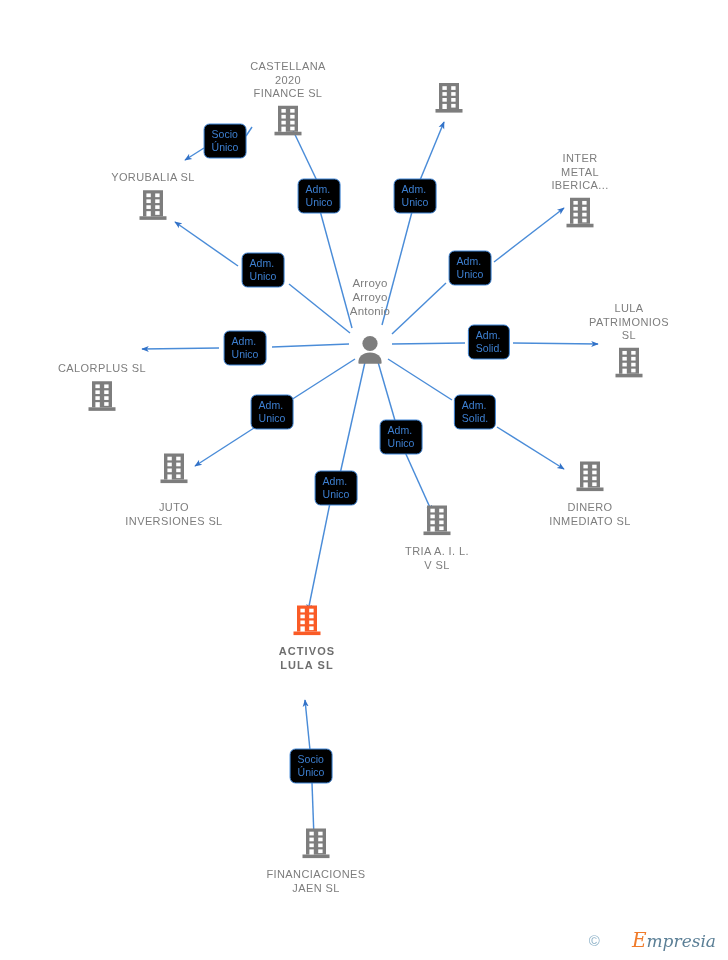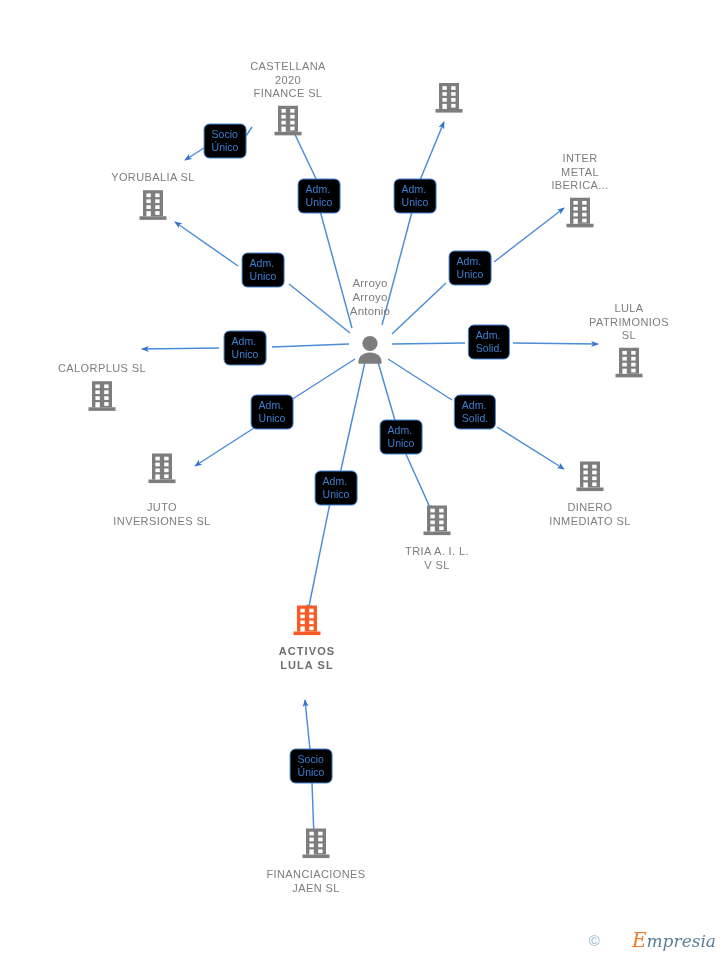--- a/index.html
+++ b/index.html
@@ -204,21 +204,21 @@
     <rect x="8.4" y="10.1" width="4.4" height="3.7"></rect>
     <rect x="17.2" y="10.1" width="4.4" height="3.7"></rect>
     <rect x="8.4" y="16" width="4.4" height="3.7"></rect>
     <rect x="17.2" y="16" width="4.4" height="3.7"></rect>
     <rect x="17.2" y="21.9" width="4.4" height="3.7"></rect>
     <rect x="8.4" y="21.9" width="4.4" height="5.1"></rect>
   </g>
 </svg></span>
         <span class="cap">CALORPLUS SL</span>
       </div>
-      <div class="node capBot" style="left: 162px; top: 490px; gap: 8px;">
+      <div class="node capBot" style="left: 174px; top: 490px; gap: 8px;">
         <span class="icon">
 <svg width="30" height="32" viewBox="0 0 30 32" xmlns="http://www.w3.org/2000/svg">
   <rect x="5" y="1" width="20" height="26" fill="#7d7d7d"></rect>
   <rect x="1.5" y="27" width="27" height="3.6" fill="#7d7d7d"></rect>
   <g fill="#ffffff">
     <rect x="8.4" y="4.2" width="4.4" height="3.7"></rect>
     <rect x="17.2" y="4.2" width="4.4" height="3.7"></rect>
     <rect x="8.4" y="10.1" width="4.4" height="3.7"></rect>
     <rect x="17.2" y="10.1" width="4.4" height="3.7"></rect>
     <rect x="8.4" y="16" width="4.4" height="3.7"></rect>

